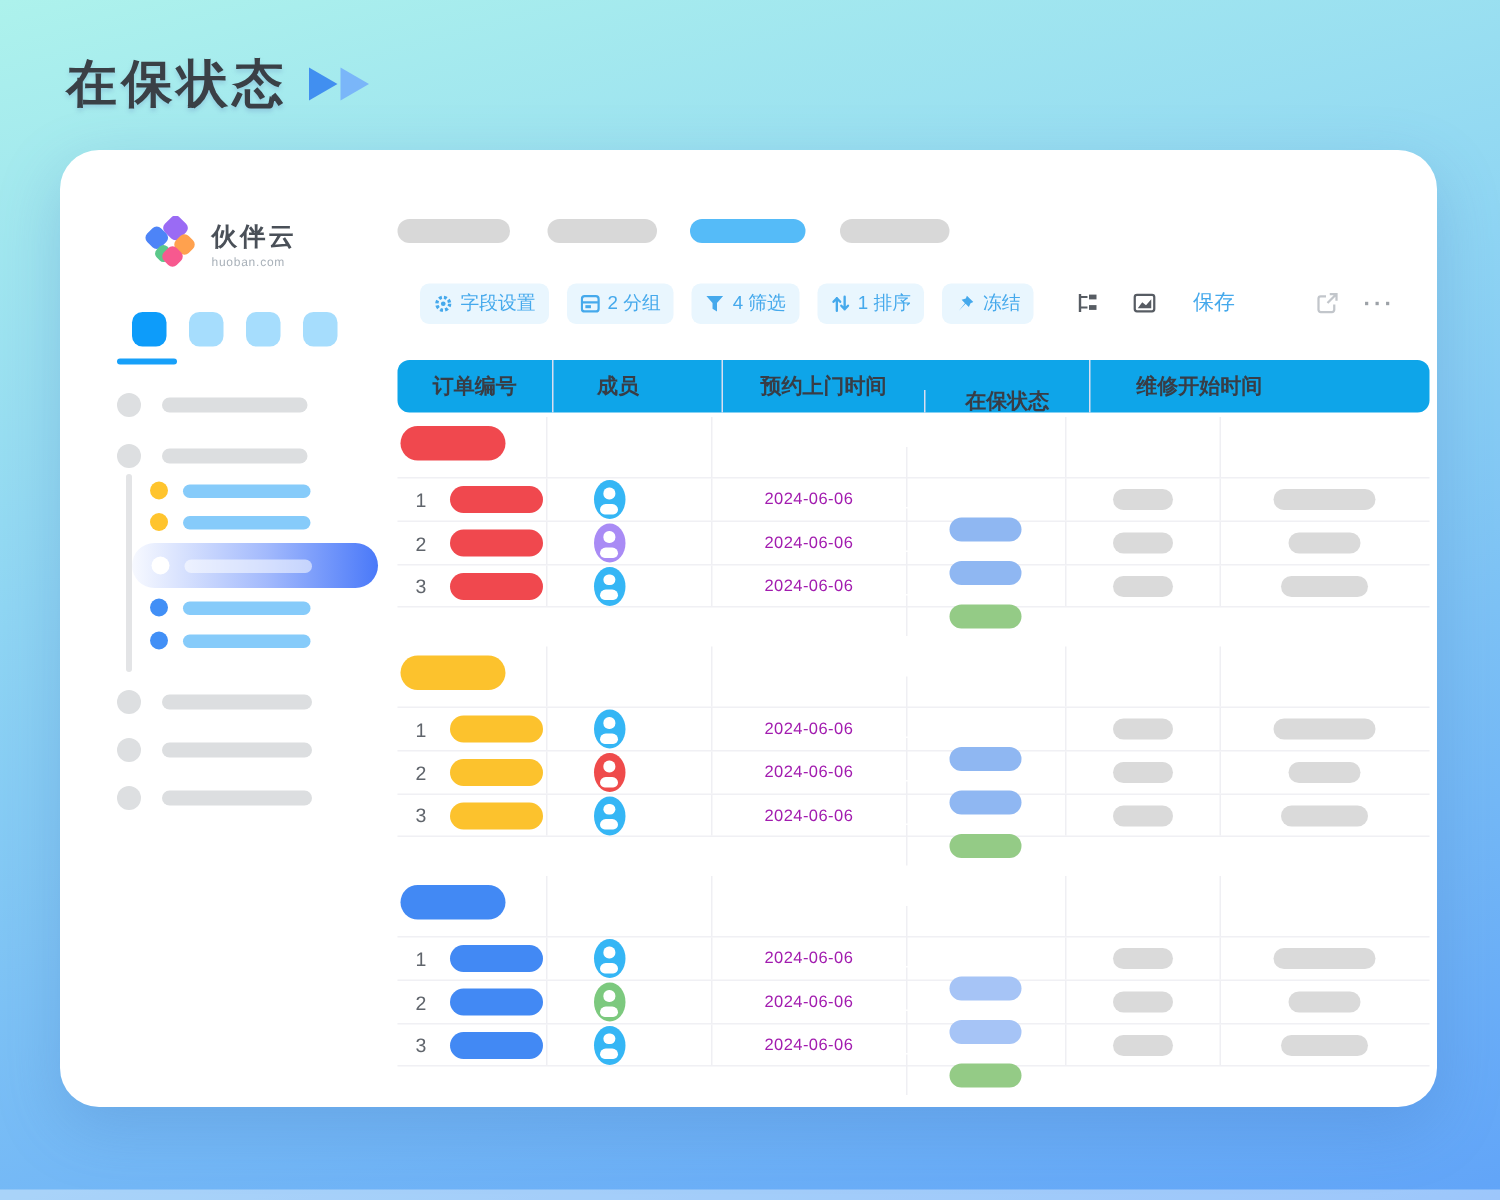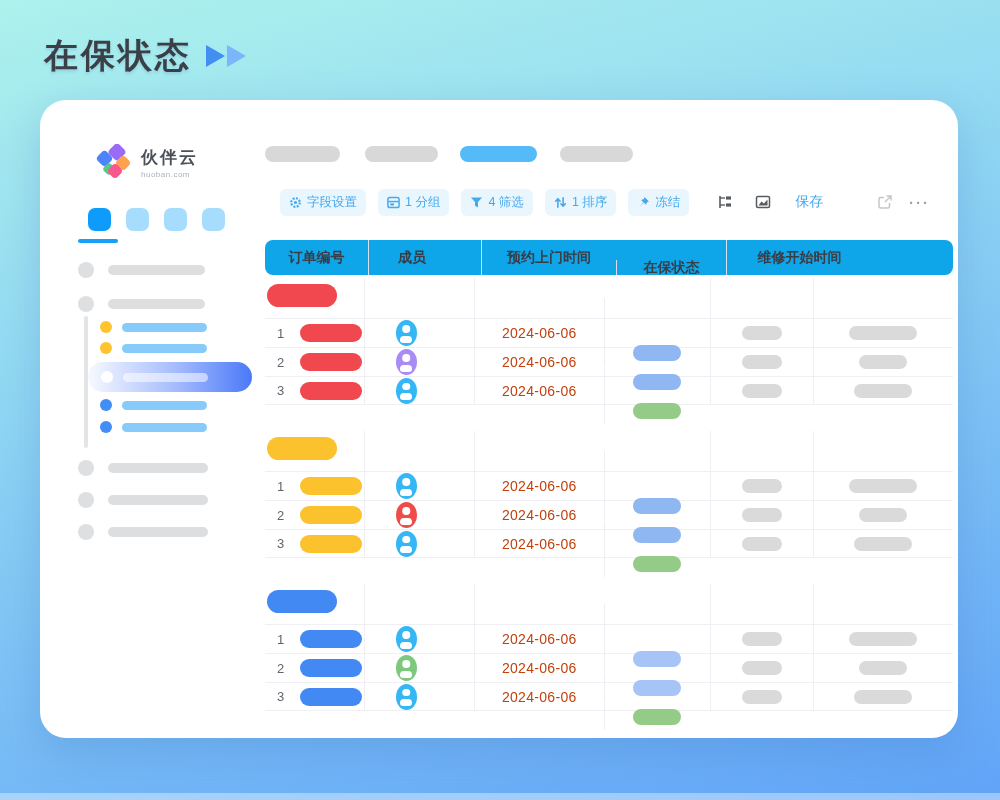--- a/index.html
+++ b/index.html
@@ -82,21 +82,21 @@
 
   .trow { display:flex; height:29px; border-top:1px solid #F0F0F4; }
   .group-block .trow:last-child { border-bottom:1px solid #F0F0F4; }
   .td { display:flex; align-items:center; justify-content:center; height:100%; cursor:pointer; }
   .td + .td { border-left:1px solid #EFEFF3; }
   .td.c0 { justify-content:flex-start; }
   .row-num { font-size:13px; color:#60656C; margin-left:12px; width:10px; }
   .row-pill { width:62px; height:18px; border-radius:9px; margin-left:13px; }
   .status-pill { width:48px; height:16px; border-radius:8px; }
   .gray-pill { height:14px; border-radius:7px; background:#DADADA; }
-  .date-text { font-size:14px; color:#c2410c; letter-spacing:.3px; }
+  .date-text { font-size:11px; color:#a21caf; letter-spacing:.3px; }
 
   .avatar { width:21px; height:26px; border-radius:50%; position:relative; overflow:hidden; }
   .avatar::before { content:""; position:absolute; left:50%; top:5px; transform:translateX(-50%);
                     width:7.5px; height:7.5px; border-radius:50%; background:#fff; }
   .avatar::after { content:""; position:absolute; left:50%; bottom:3.5px; transform:translateX(-50%);
                    width:12px; height:7px; border-radius:6px 6px 5px 5px; background:#fff; }
 </style>
 </head>
 <body>
 
@@ -194,21 +194,21 @@
           <span>字段设置</span>
         </button>
         <button class="tb-btn">
           <span style="display:flex">
             <svg width="13" height="13" viewBox="0 0 14 14">
               <rect x="1" y="1.5" width="12" height="11" rx="2" fill="none" stroke="currentColor" stroke-width="1.6"></rect>
               <line x1="1.5" y1="6" x2="12.5" y2="6" stroke="currentColor" stroke-width="1.6"></line>
               <rect x="3.5" y="8" width="4" height="2.2" fill="currentColor"></rect>
             </svg>
           </span>
-          <span>1 分组</span>
+          <span>2 分组</span>
         </button>
         <button class="tb-btn">
           <span style="display:flex">
             <svg width="13" height="13" viewBox="0 0 14 14">
               <path d="M1 1.5 H13 L8.6 6.5 V12.5 L5.4 10.6 V6.5 Z" fill="currentColor"></path>
             </svg>
           </span>
           <span>4 筛选</span>
         </button>
         <button class="tb-btn">

